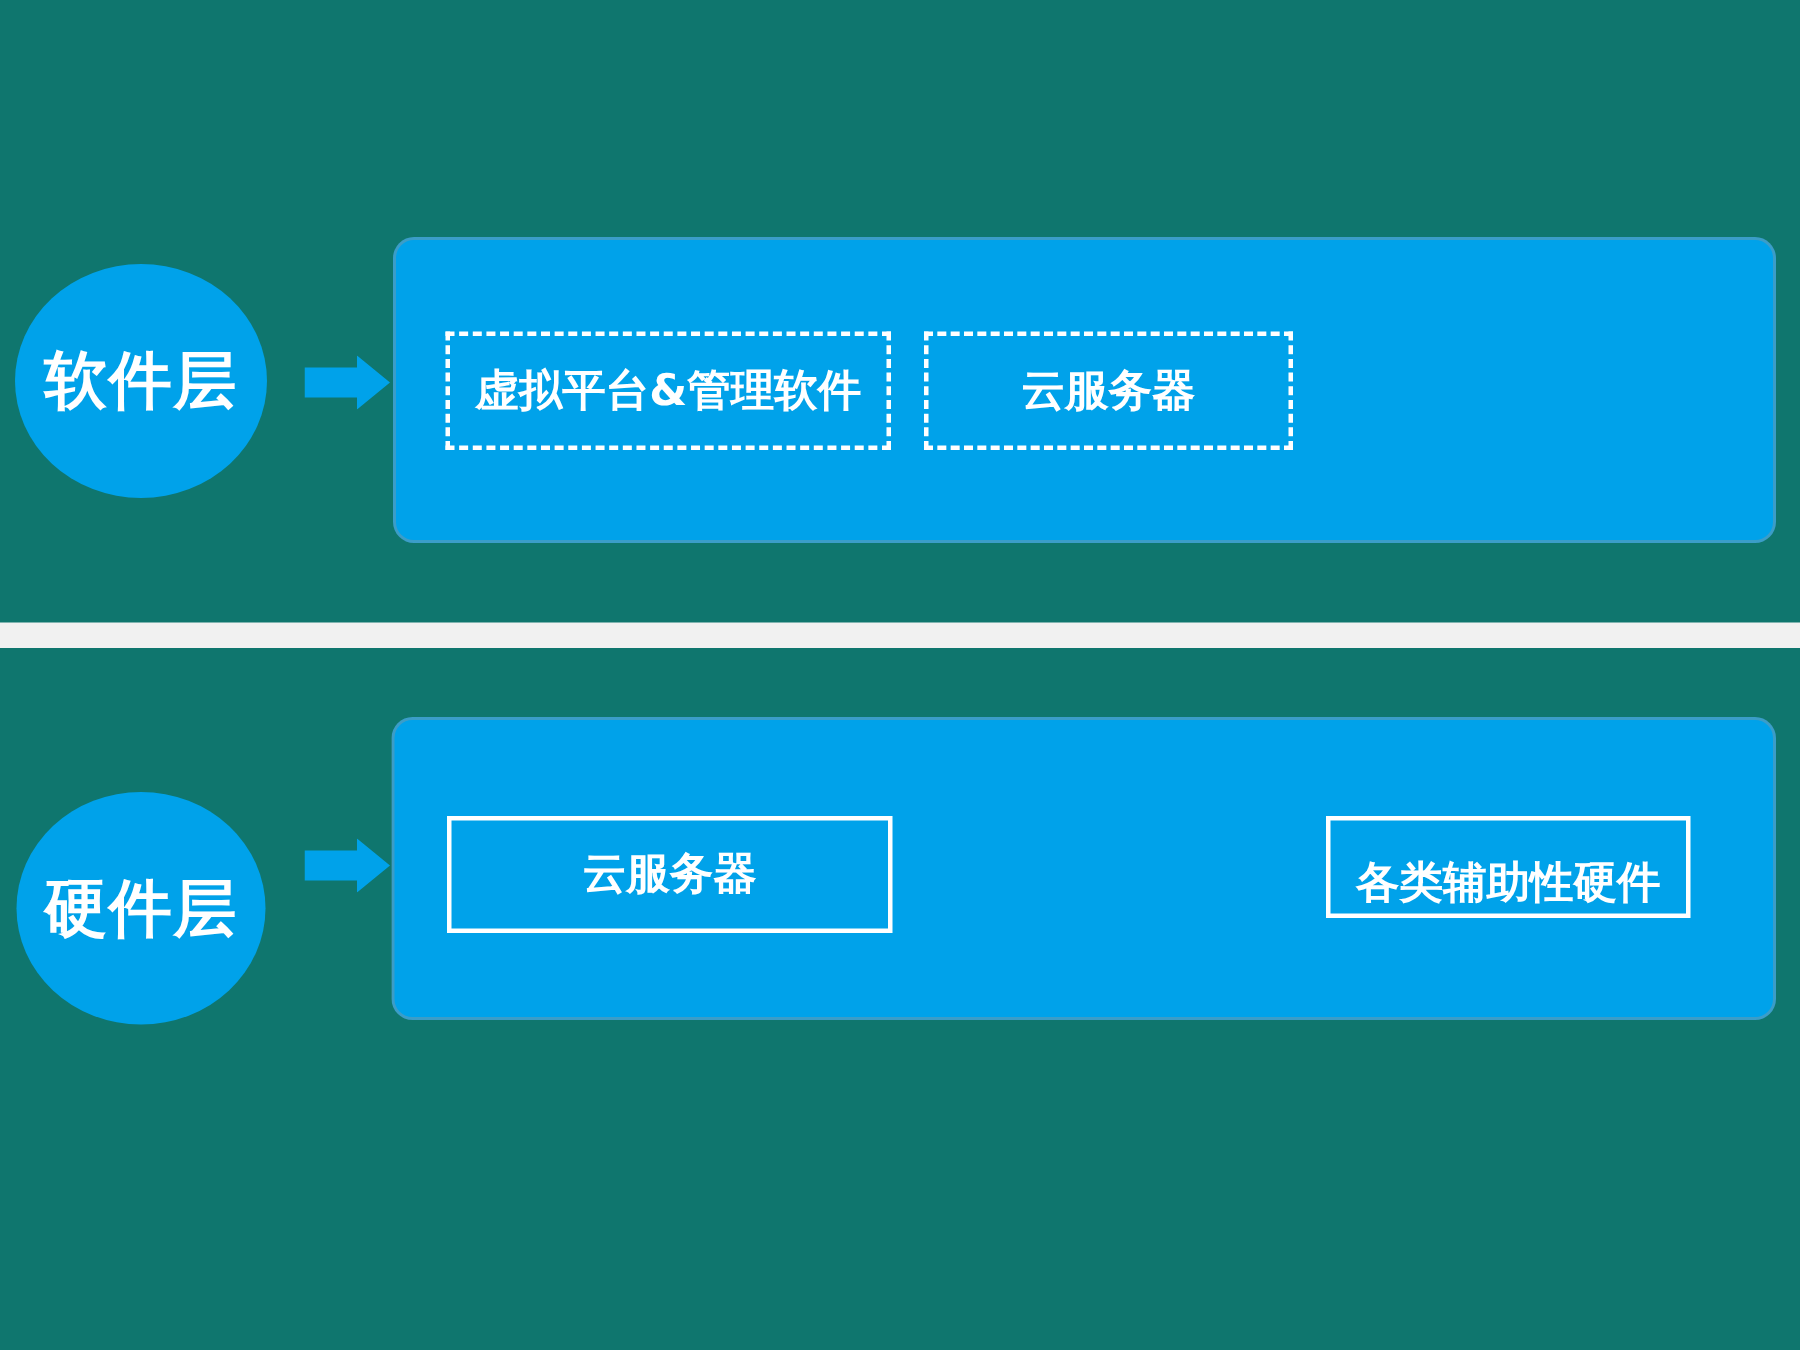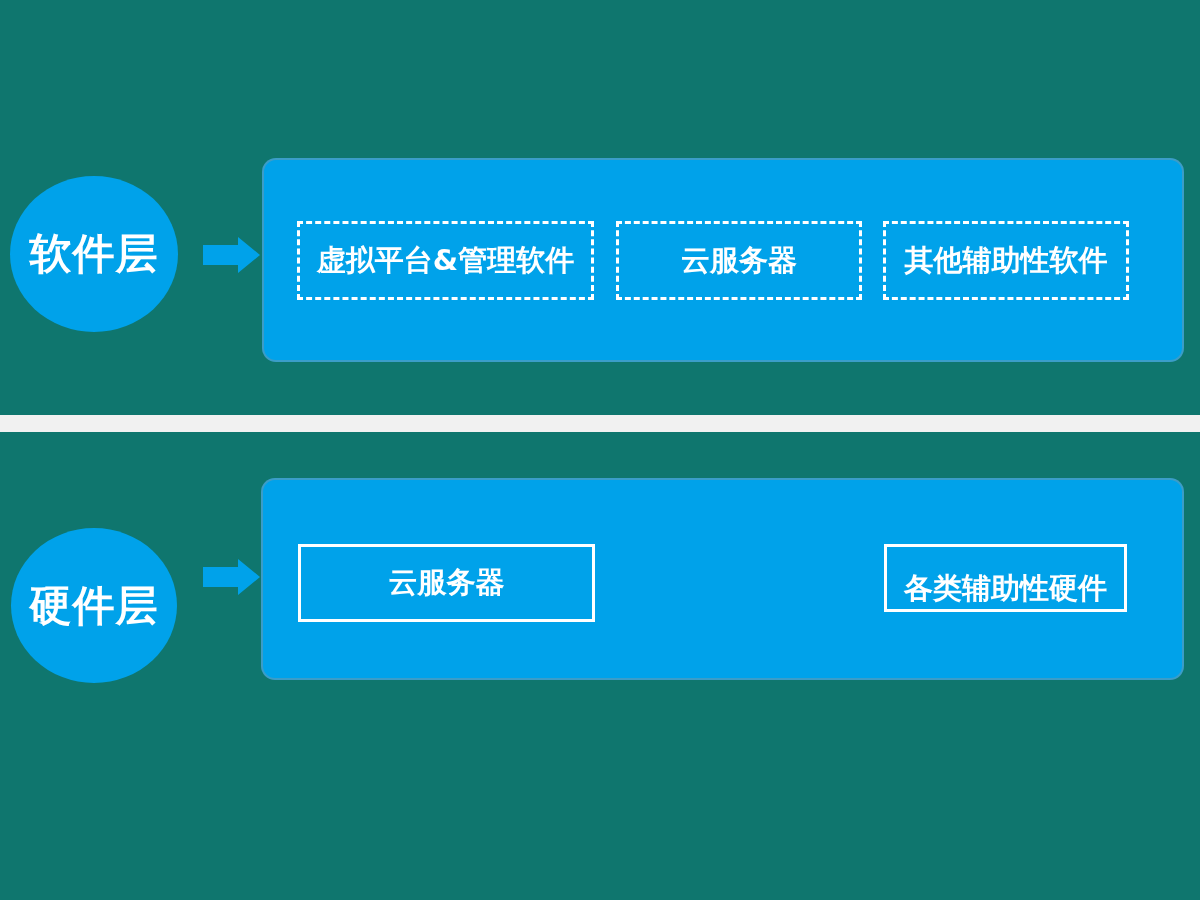--- a/index.html
+++ b/index.html
@@ -119,23 +119,20 @@
     </svg>
   </div>
 
   <div class="layer-panel panel-software">
     <div class="item-box item-dashed sw-item-1">
       <span>虚拟平台&amp;管理软件</span>
     </div>
     <div class="item-box item-dashed sw-item-2">
       <span>云服务器</span>
     </div>
-    <div class="item-box item-dashed sw-item-3">
-      <span>其他辅助性软件</span>
-    </div>
   </div>
 
   <div class="divider-band"></div>
 
   <div class="layer-circle circle-hardware">
     <span>硬件层</span>
   </div>
 
   <div class="arrow arrow-hardware">
     <svg viewBox="0 0 58 36" xmlns="http://www.w3.org/2000/svg">

